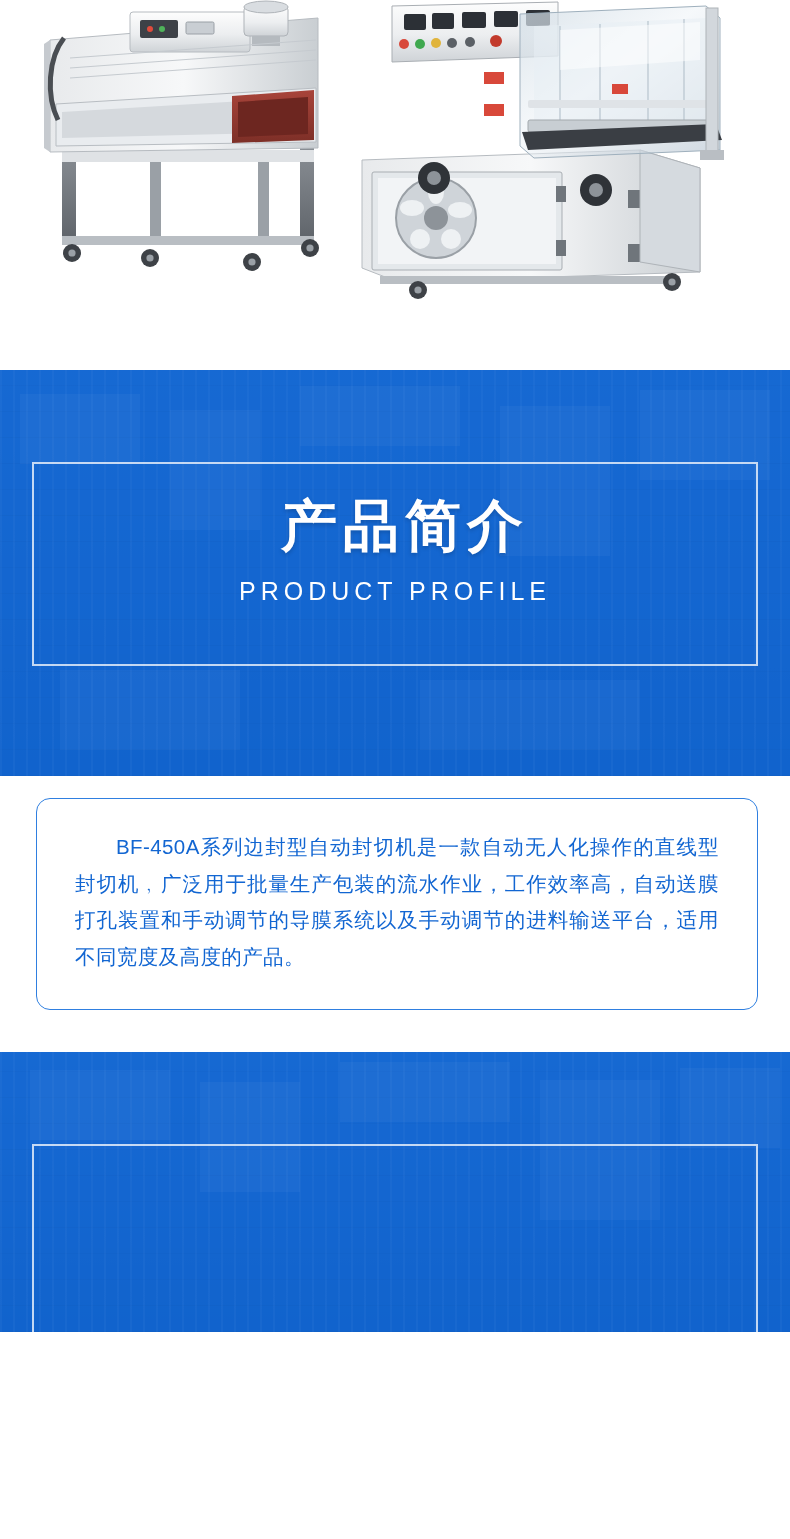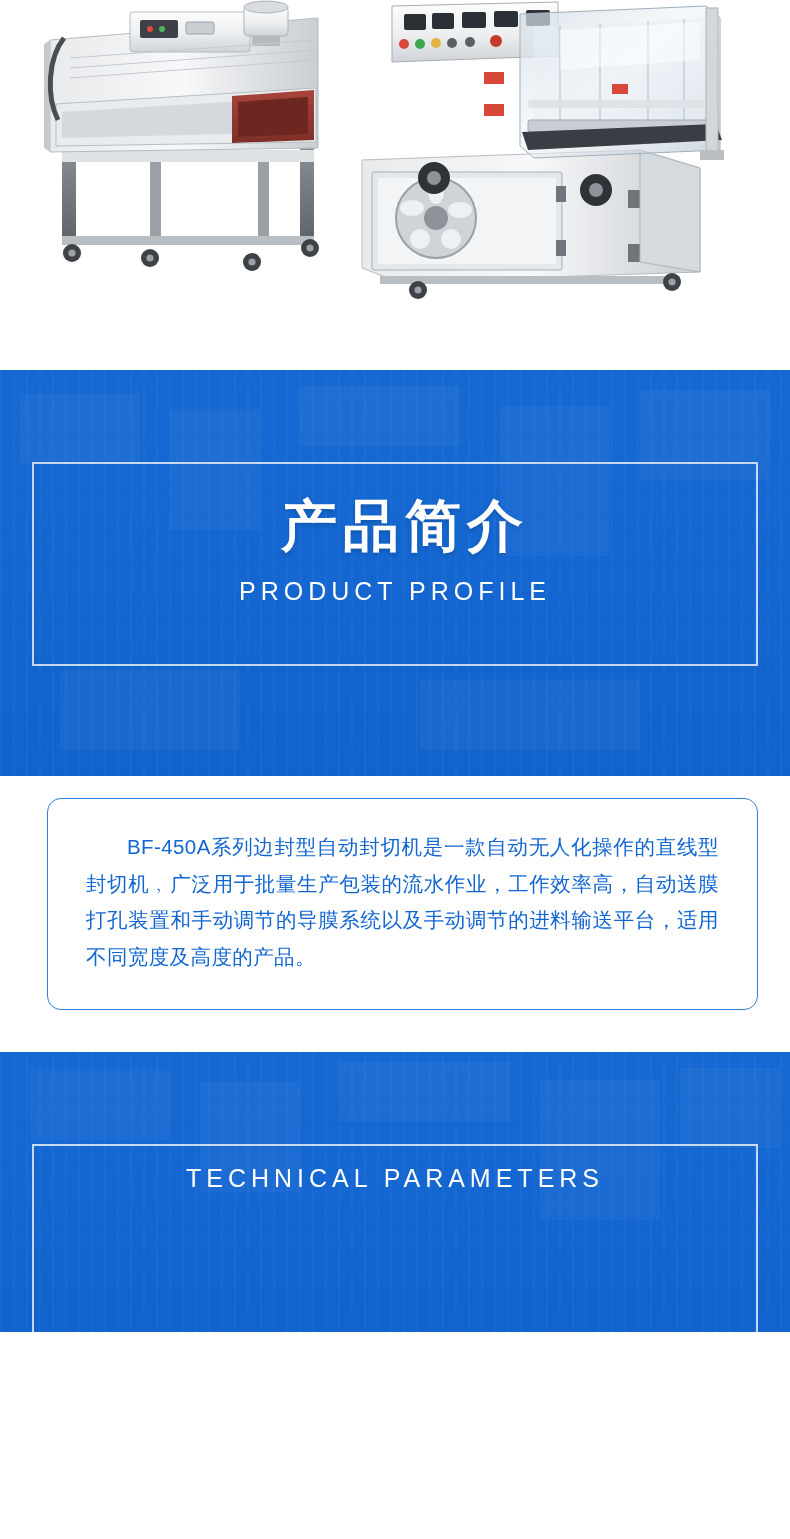--- a/index.html
+++ b/index.html
@@ -90,21 +90,21 @@
     font-size: 25px;
     letter-spacing: 5px;
     margin-top: 18px;
     font-weight: 400;
   }
 
   
   .profile-wrap {
     position: relative;
     width: 790px;
-    padding: 22px 0 42px 15px;
+    padding: 22px 0 42px 4px;
     background: #ffffff;
   }
   .profile-card {
     margin: 0 32px;
     border: 1px solid #2f7fe0;
     border-radius: 14px;
     padding: 30px 38px 34px 38px;
     background: #ffffff;
   }
   .para {
@@ -296,18 +296,17 @@
     <div class="tex"></div>
     <div class="tex-blocks">
       <i style="left:30px;  top:18px;  width:140px; height:70px;"></i>
       <i style="left:200px; top:30px;  width:100px; height:110px;"></i>
       <i style="left:340px; top:10px;  width:170px; height:60px;"></i>
       <i style="left:540px; top:28px;  width:120px; height:140px;"></i>
       <i style="left:680px; top:16px;  width:100px; height:80px;"></i>
     </div>
     <div class="banner-frame">
       <div class="banner-inner">
-        <div class="en-title">TECHNICAL PARAMETERS</div>
       </div>
     </div>
   </div>
 
 </div>
 
 </body></html>

